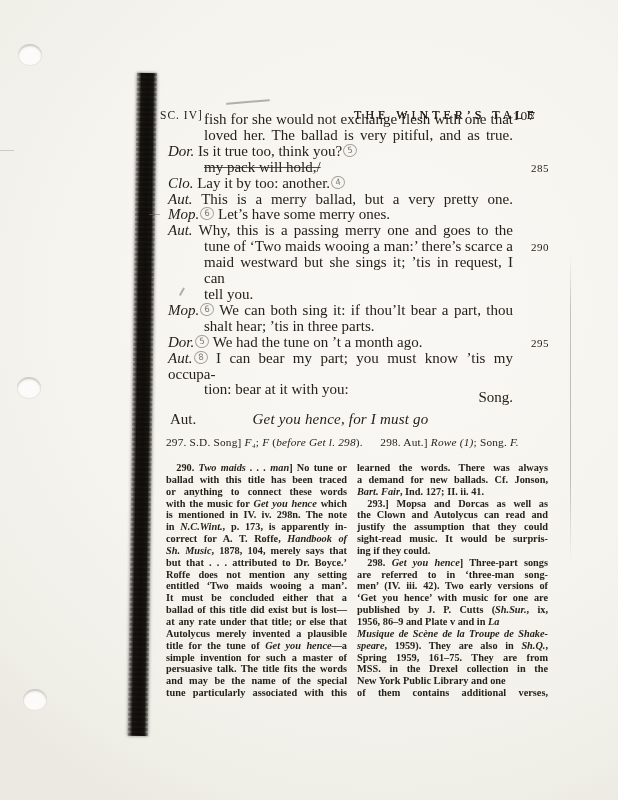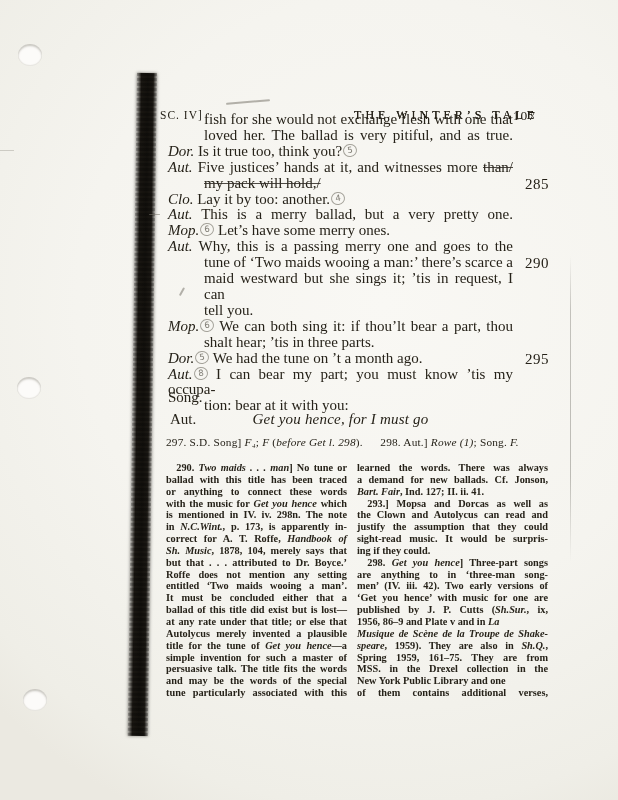--- a/index.html
+++ b/index.html
@@ -39,23 +39,23 @@
   
   .header{position:absolute;left:160px;top:84px;width:378px;height:16px;font-size:13px;margin-top:24px;}
   .header .hleft{position:absolute;left:0;top:1px;font-size:11.5px;letter-spacing:1px;}
   .header .hcenter{position:absolute;left:0;right:0;text-align:right;font-size:12px;letter-spacing:4px;text-shadow:0 0 .4px currentColor;}
   .header .hright{position:absolute;right:2px;top:0;font-size:13.5px;letter-spacing:1px;}
   
   .play{position:absolute;left:168px;top:112px;width:345px;font-size:15px;line-height:15.9px;}
   .play .line{position:relative;}
   .play .line.ind{padding-left:36px;}
   .line.just{text-align:justify;text-align-last:justify;}
-  .lnum{position:absolute;right:-36px;top:1px;font-size:15px;letter-spacing:.5px;margin-left:36px;}
+  .lnum{position:absolute;right:-36px;top:1px;font-size:11px;letter-spacing:.5px;margin-left:36px;}
   
-  .song-heading{position:absolute;left:168px;top:389px;width:345px;text-align:left;font-size:15px;}
+  .song-heading{position:absolute;left:168px;top:389px;width:345px;text-align:right;font-size:15px;}
   .song-line{position:absolute;left:168px;top:411px;width:345px;text-align:center;font-size:15px;}
   .song-line .speaker{position:absolute;left:2px;top:0;font-style:normal;}
   .song-line i{letter-spacing:.2px;}
   
   .collation{position:absolute;left:166px;top:436px;width:380px;font-size:11.3px;letter-spacing:.2px;}
   
   .col{position:absolute;top:462px;font-size:10.3px;line-height:11.85px;font-weight:bold;}
   .col-left{left:166px;width:181px;}
   .col-right{left:357px;width:191px;}
   i{font-style:italic;}
@@ -88,21 +88,20 @@
   <div class="header">
     <span class="hleft">SC. IV]</span>
     <span class="hcenter">THE WINTER’S TALE</span>
     <span class="hright">107</span>
   </div>
 
   <div class="play">
       <div class="line ind just">fish for she would not exchange flesh with one that</div>
       <div class="line ind just">loved her. The ballad is very pitiful, and as true.</div>
       <div class="line"><i>Dor.</i> Is it true too, think you?<span class="cd">5</span></div>
-      <div class="line just"><i>Aut.</i> Five justices’ hands at it, and witnesses more <span class="stk">than/</span></div>
       <div class="line ind"><span class="stk">my pack will hold,/</span><span class="lnum">285</span></div>
       <div class="line"><i>Clo.</i> Lay it by too: another.<span class="cd">4</span></div>
       <div class="line just"><i>Aut.</i> This is a merry ballad, but a very pretty one.</div>
       <div class="line"><i>Mop.</i><span class="cd">6</span> Let’s have some merry ones.</div>
       <div class="line just"><i>Aut.</i> Why, this is a passing merry one and goes to the</div>
       <div class="line ind just">tune of ‘Two maids wooing a man:’ there’s scarce a<span class="lnum">290</span></div>
       <div class="line ind just">maid westward but she sings it; ’tis in request, I can</div>
       <div class="line ind">tell you.</div>
       <div class="line just"><i>Mop.</i><span class="cd">6</span> We can both sing it: if thou’lt bear a part, thou</div>
       <div class="line ind">shalt hear; ’tis in three parts.</div>
@@ -132,34 +131,34 @@
       <div class="line just">but that . . . attributed to Dr. Boyce.’</div>
       <div class="line just">Roffe does not mention any setting</div>
       <div class="line just">entitled ‘Two maids wooing a man’.</div>
       <div class="line just">It must be concluded either that a</div>
       <div class="line just">ballad of this title did exist but is lost—</div>
       <div class="line just">at any rate under that title; or else that</div>
       <div class="line just">Autolycus merely invented a plausible</div>
       <div class="line just">title for the tune of <i>Get you hence</i>—a</div>
       <div class="line just">simple invention for such a master of</div>
       <div class="line just">persuasive talk. The title fits the words</div>
-      <div class="line just">and may be the words of the special</div>
+      <div class="line just">and may be the name of the special</div>
       <div class="line just">tune particularly associated with this</div>
     </div>
   <div class="col col-right">
       <div class="line just">learned the words. There was always</div>
       <div class="line just">a demand for new ballads. Cf. Jonson,</div>
       <div class="line"><i>Bart. Fair</i>, Ind. 127; II. ii. 41.</div>
       <div class="line just">  293.] Mopsa and Dorcas as well as</div>
       <div class="line just">the Clown and Autolycus can read and</div>
       <div class="line just">justify the assumption that they could</div>
       <div class="line just">sight-read music. It would be surpris-</div>
       <div class="line">ing if they could.</div>
       <div class="line just">  298. <i>Get you hence</i>] Three-part songs</div>
-      <div class="line just">are anything to in ‘three-man song-</div>
+      <div class="line just">are referred to in ‘three-man song-</div>
       <div class="line just">men’ (IV. iii. 42). Two early versions of</div>
       <div class="line just">‘Get you hence’ with music for one are</div>
       <div class="line just">published by J. P. Cutts (<i>Sh.Sur.</i>, ix,</div>
       <div class="line">1956, 86–9 and Plate v and in <i>La</i></div>
       <div class="line just"><i>Musique de Scène de la Troupe de Shake-</i></div>
       <div class="line just"><i>speare</i>, 1959). They are also in <i>Sh.Q.</i>,</div>
       <div class="line just">Spring 1959, 161–75. They are from</div>
       <div class="line just">MSS. in the Drexel collection in the</div>
       <div class="line">New York Public Library and one</div>
       <div class="line just">of them contains additional verses,</div>

